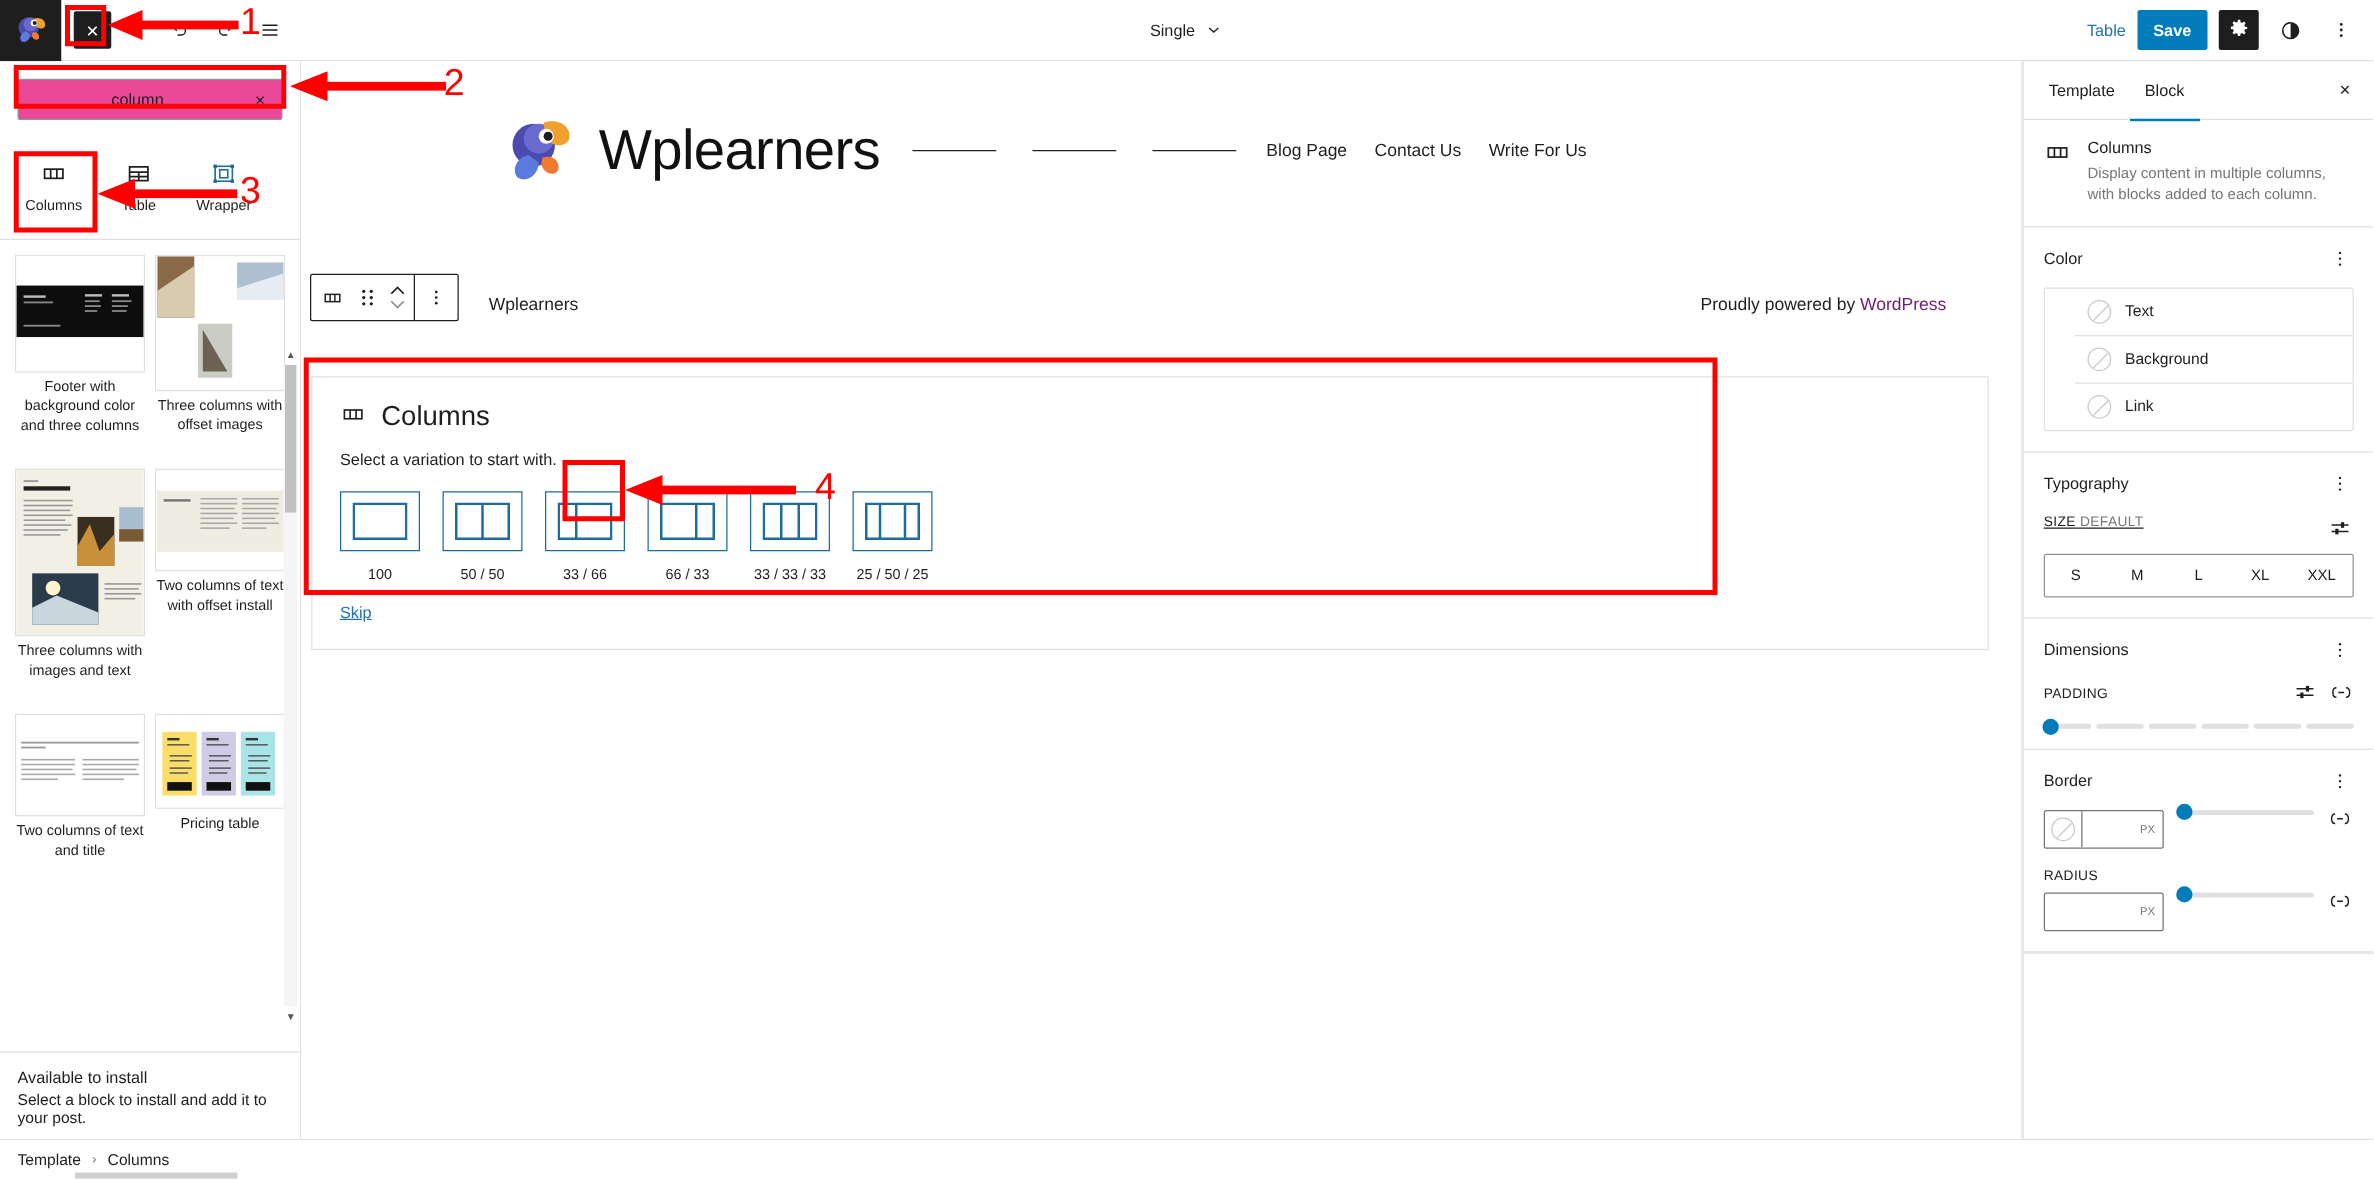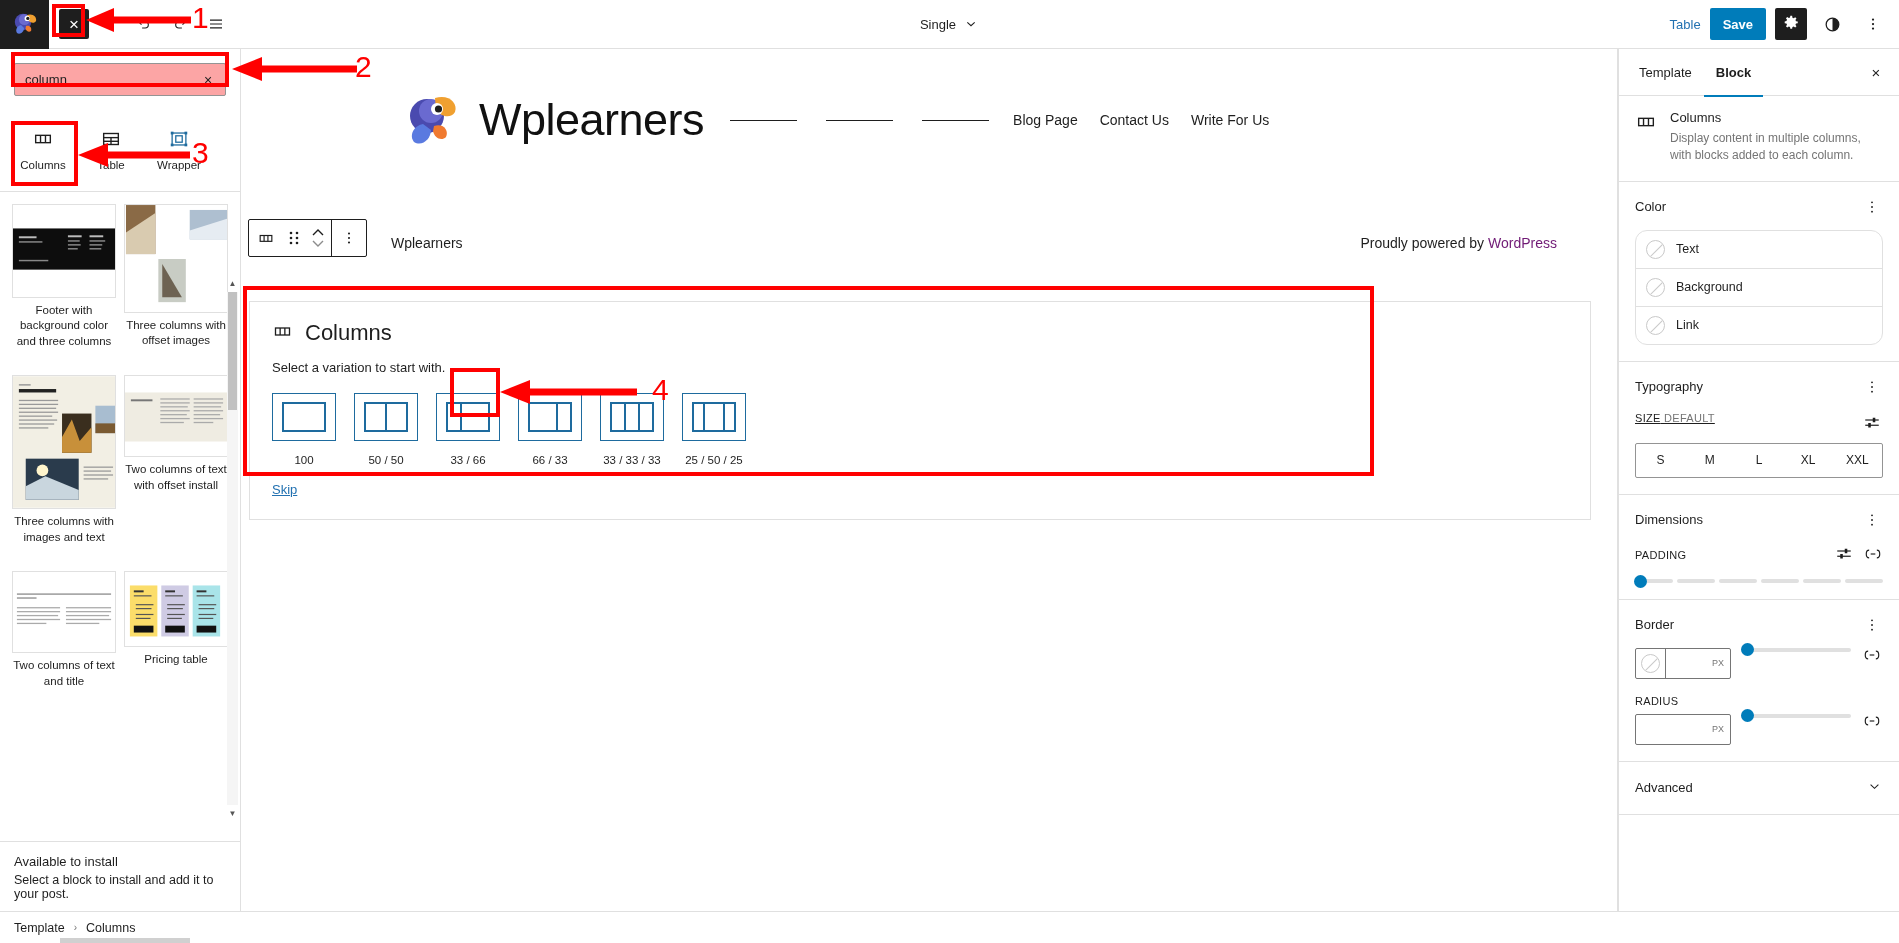--- a/index.html
+++ b/index.html
@@ -58,23 +58,23 @@
   
   .body-row { flex: 1; display: flex; min-height: 0; }
 
   
   .inserter {
     width: 241px; flex: 0 0 241px; background: #fff; border-right: 1px solid #e0e0e0;
     display: flex; flex-direction: column; min-height: 0; position: relative;
   }
   .search-wrap { padding: 14px 14px 6px 14px; position: relative; }
   .search-field {
-    width: 100%; height: 33px; border: 1px solid #949494; background: #fca5a5;
+    width: 100%; height: 33px; border: 1px solid #949494; background: #ec4899;
     border-radius: 2px; padding: 0 30px 0 10px; font-size: 13px; color:#1e1e1e;
-    font-family: "Liberation Sans", sans-serif; outline: none;
+    font-family: "Liberation Sans", sans-serif; outline: none; text-align: center;
   }
   .search-clear {
     position: absolute; right: 22px; top: 21px; width: 20px; height: 20px;
     display: flex; align-items: center; justify-content: center; cursor: pointer;
     font-size: 14px; color: #1e1e1e; background: none; border: none;
   }
   .block-types {
     display: flex; padding: 14px 10px 8px 10px; gap: 2px;
   }
   .block-type {
@@ -167,31 +167,31 @@
   
   .settings {
     width: 281px; flex: 0 0 281px; background: #fff; display: flex; flex-direction: column;
     border-left: 1px solid #e0e0e0; min-height: 0; overflow: hidden;
   }
   .st-tabs { display: flex; align-items: center; height: 47px; border-bottom: 1px solid #e0e0e0; padding: 0 8px; }
   .st-tab {
     padding: 0 12px; height: 47px; display: flex; align-items: center; font-size: 13px;
     color: #1e1e1e; cursor: pointer; border-bottom: 2px solid transparent; position: relative; top:1px;
   }
-  .st-tab.active { color: #1e1e1e; border-bottom-color: #007cba; font-weight: 700; }
+  .st-tab.active { color: #1e1e1e; border-bottom-color: #007cba; font-weight: 400; }
   .st-close { margin-left: auto; width: 30px; height: 30px; display:flex; align-items:center; justify-content:center; cursor:pointer; font-size: 15px; }
   .st-block-head { display: flex; gap: 11px; padding: 14px 16px 16px 16px; border-bottom: 1px solid #e0e0e0; }
   .st-block-icon { flex: 0 0 24px; padding-top: 1px; }
   .st-block-name { font-size: 13px; color:#1e1e1e; }
   .st-block-desc { font-size: 12px; color: #757575; margin-top: 5px; line-height: 1.45; }
   .st-section { border-bottom: 1px solid #e0e0e0; padding: 14px 16px 16px 16px; }
   .st-sec-head { display: flex; align-items: center; justify-content: space-between; }
   .st-sec-title { font-size: 13px; color: #1e1e1e; }
   .kebab { width: 22px; height: 22px; display:flex; align-items:center; justify-content:center; cursor:pointer; }
-  .color-list { border: 1px solid #e0e0e0; border-radius: 12px; margin-top: 12px; }
+  .color-list { border: 1px solid #e0e0e0; border-radius: 2px; margin-top: 12px; padding-left: 24px; }
   .color-row { display: flex; align-items: center; gap: 11px; padding: 9px 10px; border-bottom: 1px solid #e0e0e0; cursor: pointer; }
   .color-row:last-child { border-bottom: none; }
   .swatch-none {
     width: 19px; height: 19px; border-radius: 50%; border: 1px solid #c9c9c9;
     position: relative; overflow: hidden; flex: 0 0 19px;
   }
   .swatch-none:after {
     content: ''; position: absolute; left: 50%; top: -3px; width: 1px; height: 25px;
     background: #c9c9c9; transform: rotate(45deg);
   }
@@ -840,28 +840,20 @@
           <span class="link-ico">
             <svg width="20" height="14" viewBox="0 0 26 14">
               <path d="M8 2 C3 2 3 12 8 12" fill="none" stroke="#1e1e1e" stroke-width="1.5"></path>
               <path d="M18 2 C23 2 23 12 18 12" fill="none" stroke="#1e1e1e" stroke-width="1.5"></path>
               <line x1="10" y1="7" x2="16" y2="7" stroke="#1e1e1e" stroke-width="1.5"></line>
             </svg>
           </span>
         </div>
       </div>
 
-      <div class="advanced-row">
-        <span class="advanced-title">Advanced</span>
-        <span>
-          <svg width="17" height="17" viewBox="0 0 24 24">
-              <path fill="none" stroke="#1e1e1e" stroke-width="1.5" d="m6.5 9.5 5.5 5 5.5-5"></path>
-            </svg>
-        </span>
-      </div>
       <div style="border-top:1px solid #e0e0e0;"></div>
     </div>
   </div>
 
   <div class="breadcrumb-bar">
     <span class="bc-item">Template</span>
     <span class="bc-sep">›</span>
     <span class="bc-item">Columns</span>
   </div>
   <div class="taskbar-nub"></div>

